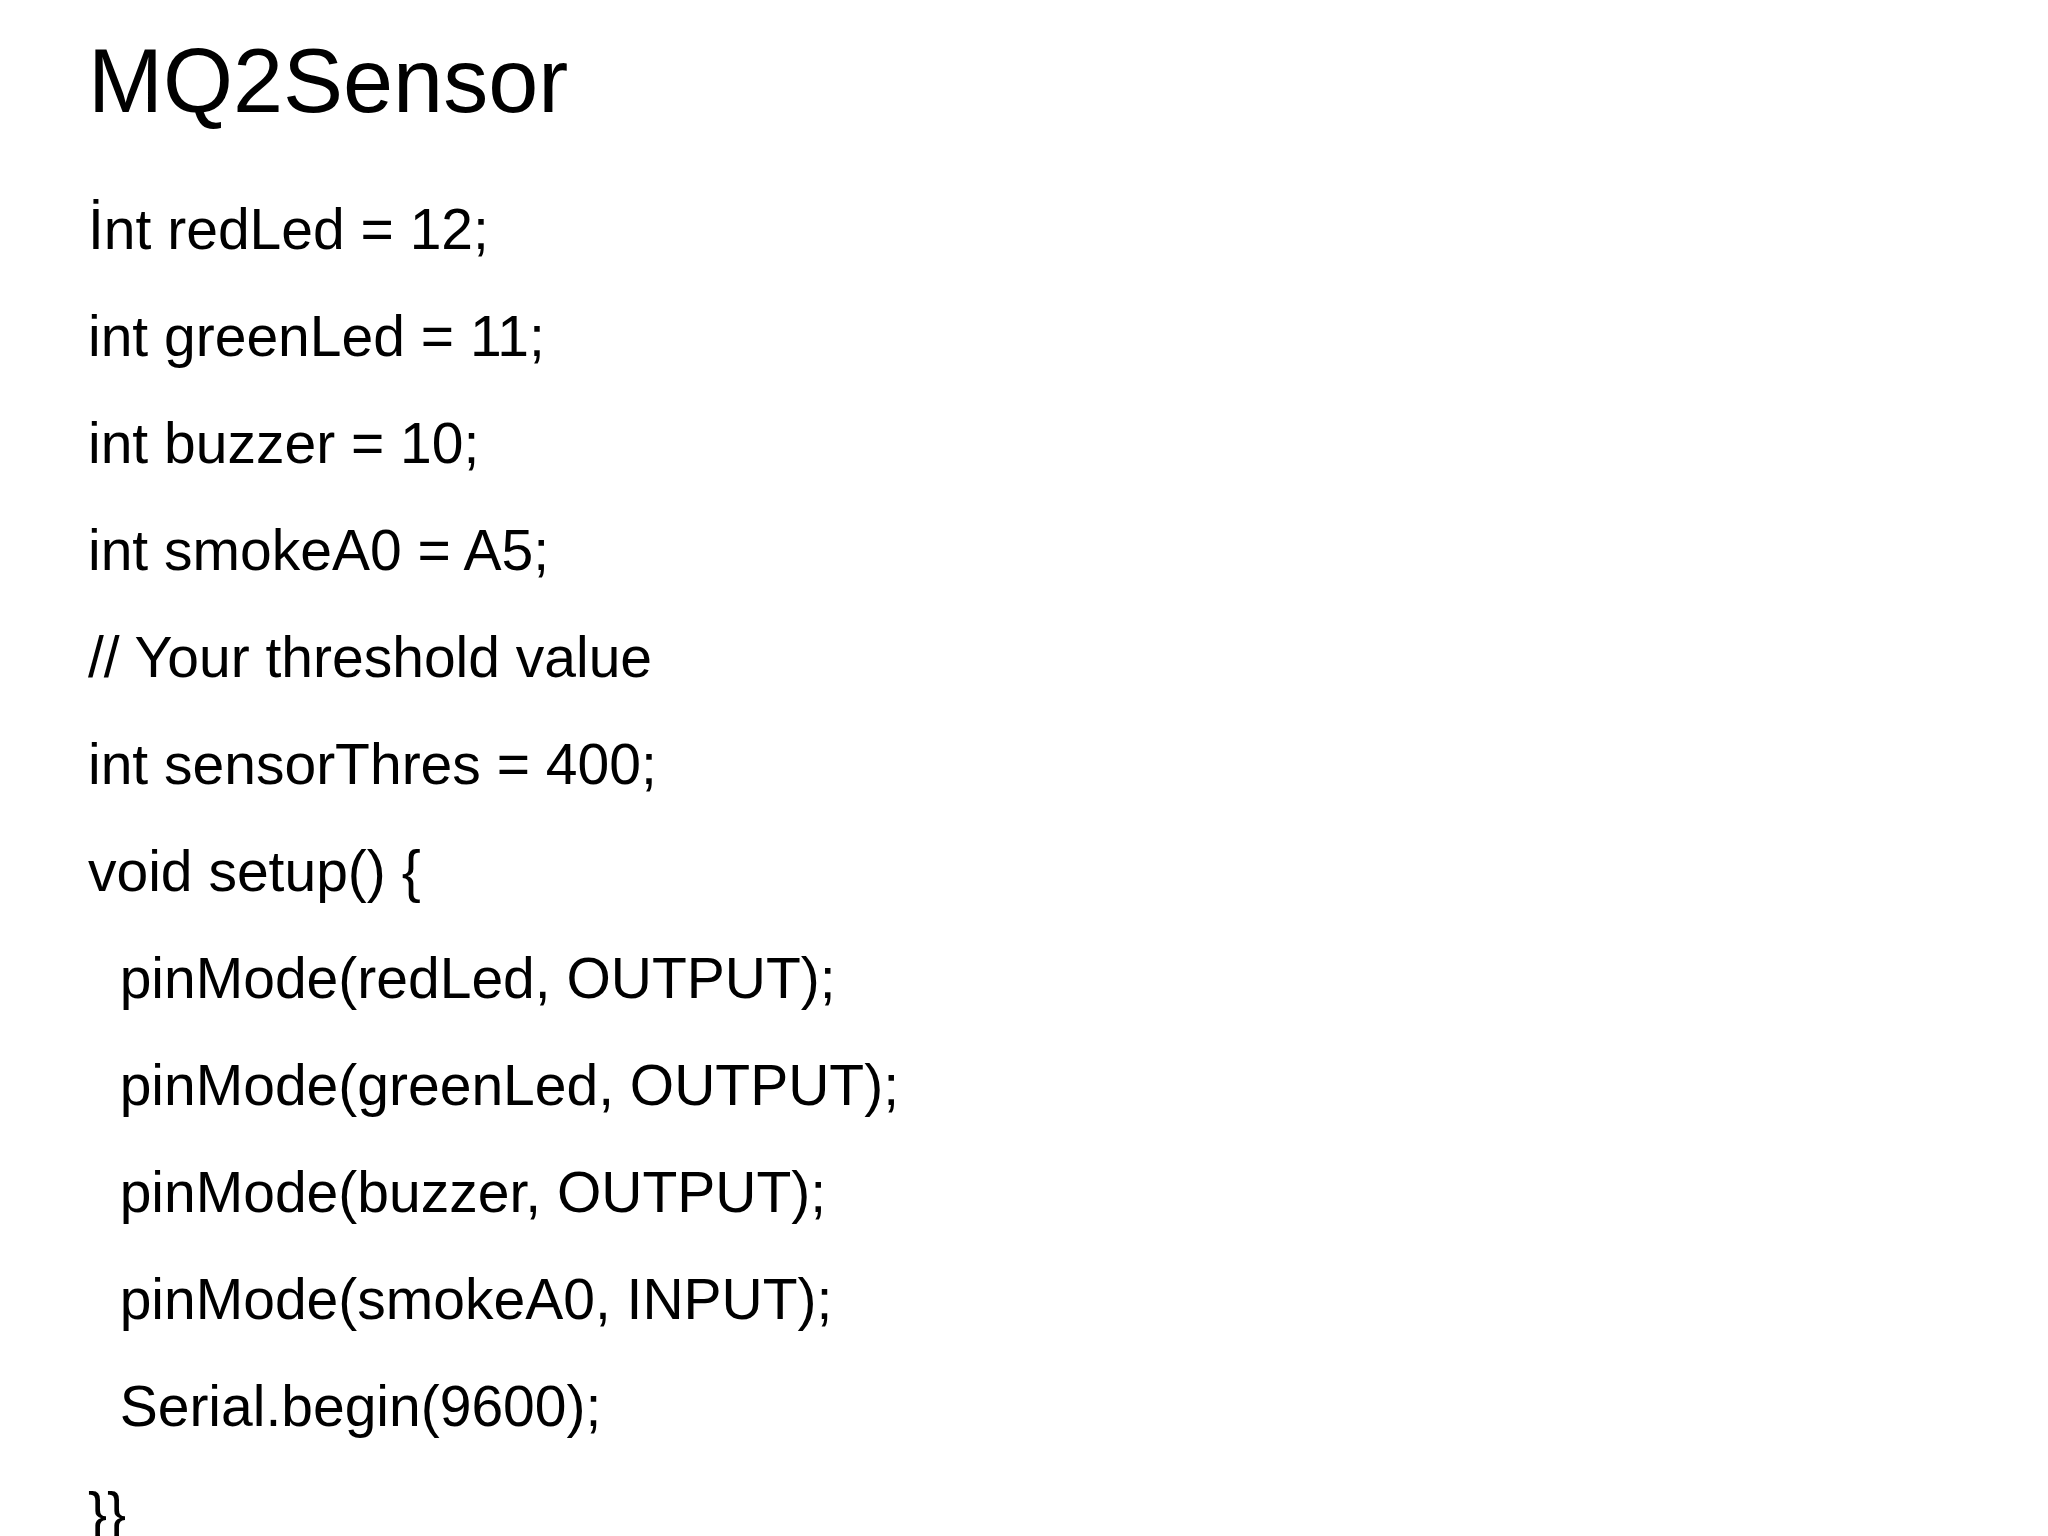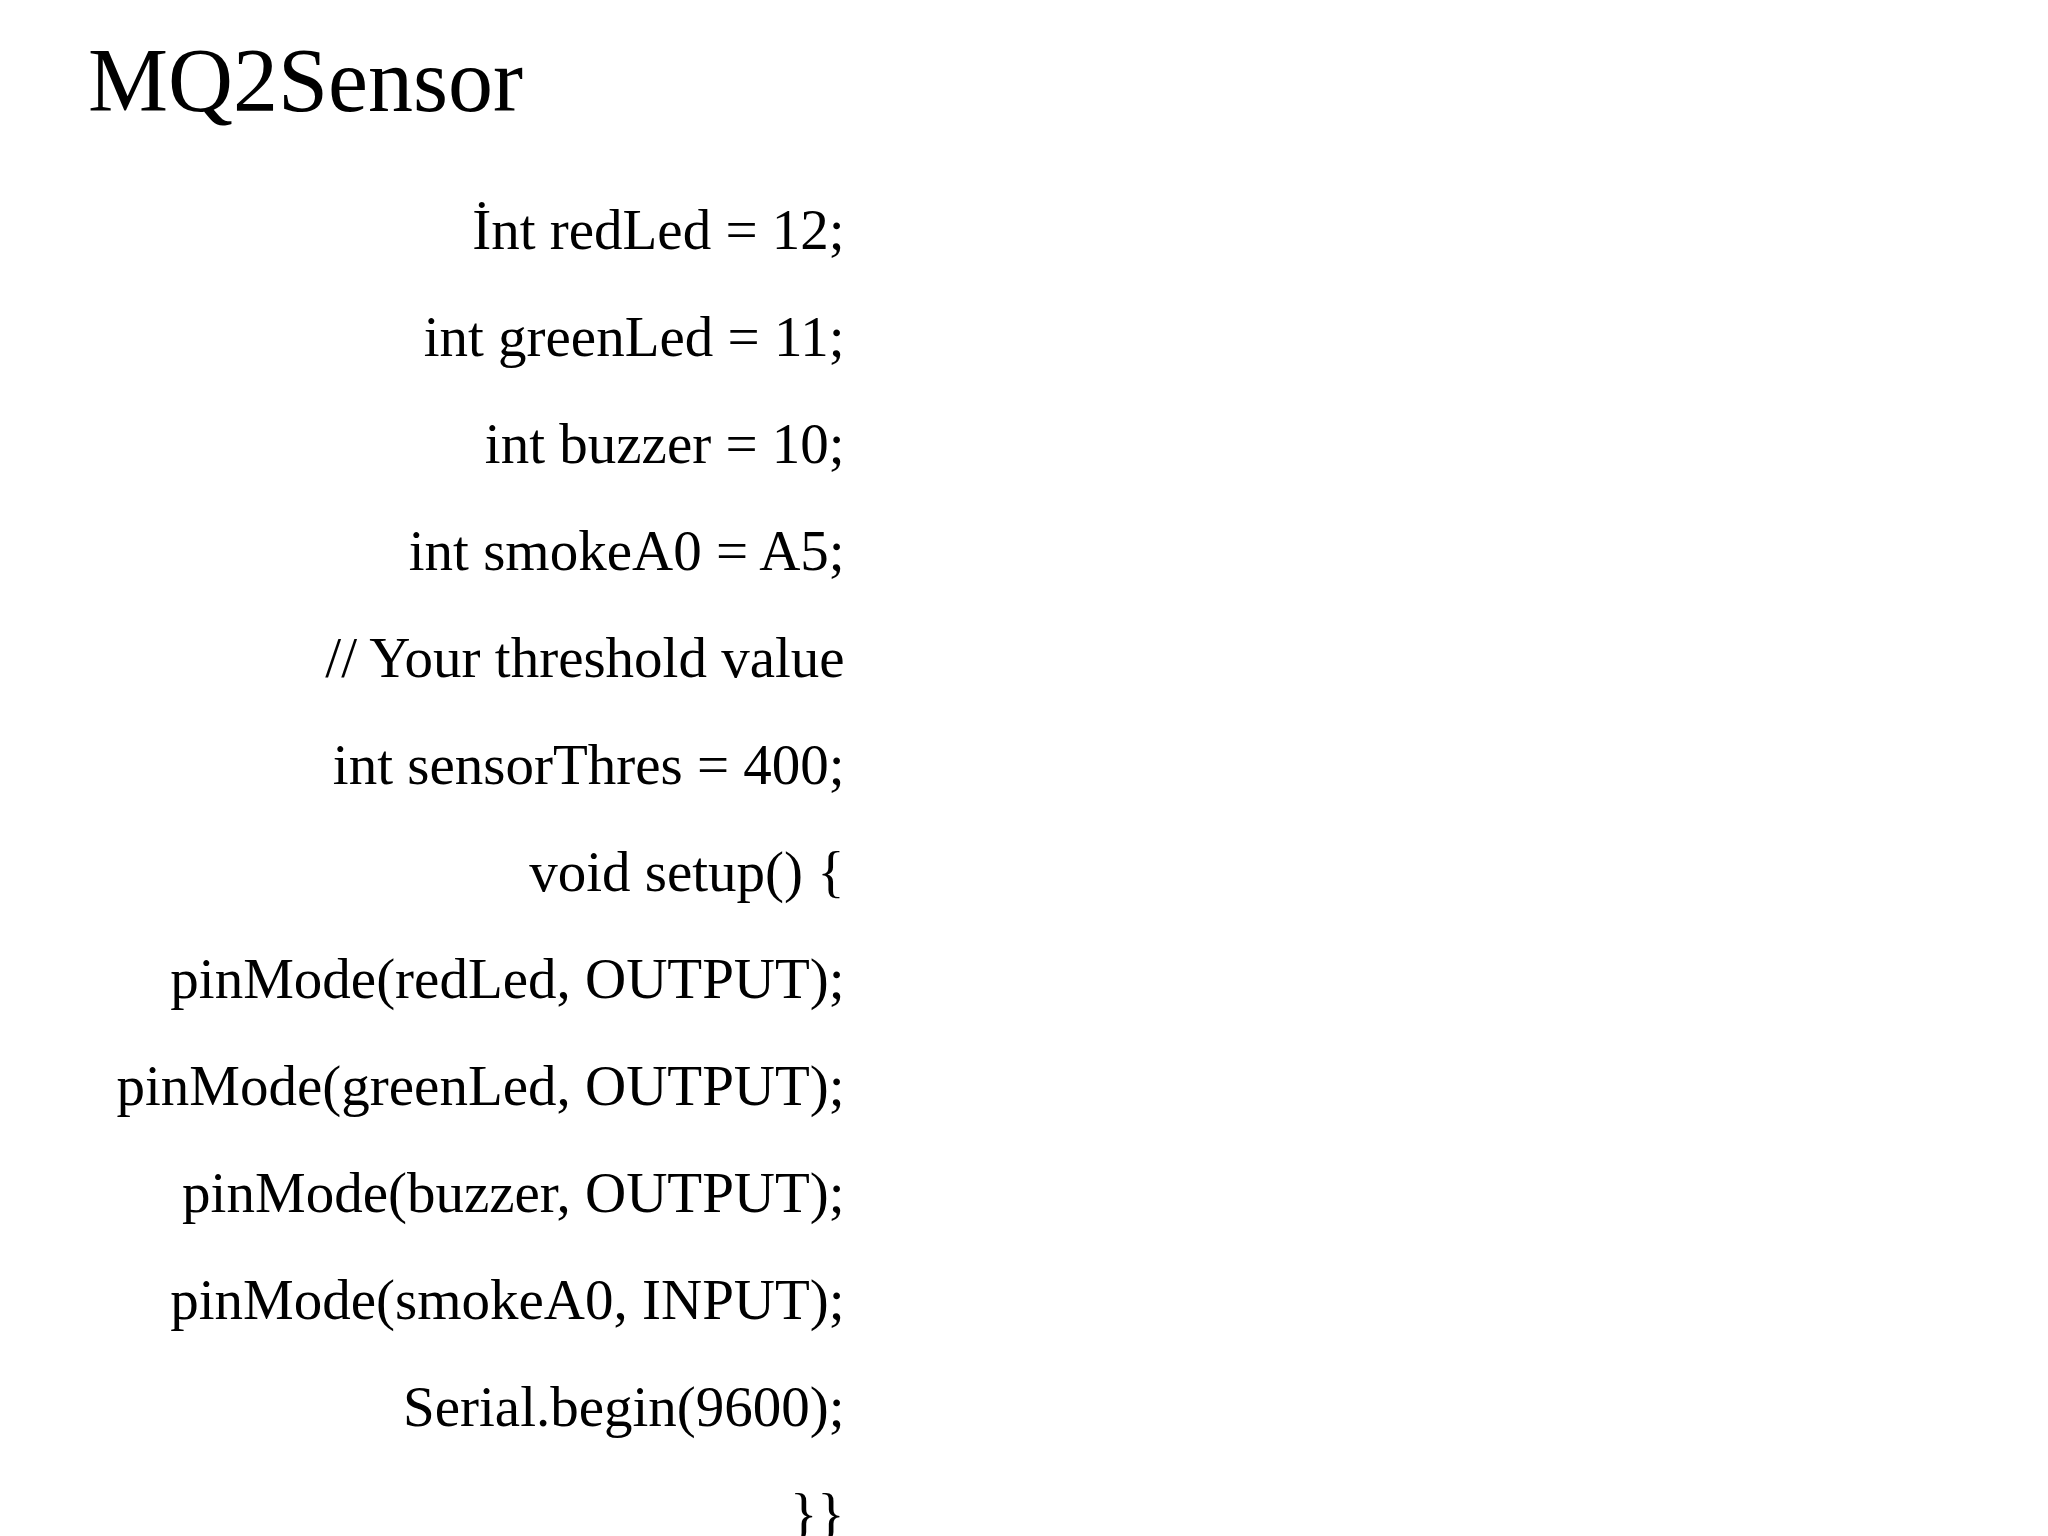--- a/index.html
+++ b/index.html
@@ -6,21 +6,21 @@
     margin: 0;
     padding: 0;
     background: #ffffff;
   }
   .page {
     position: relative;
     width: 2048px;
     height: 1536px;
     background: #ffffff;
     overflow: hidden;
-    font-family: Liberation Serif, serif;
+    font-family: Liberation Sans, sans-serif;
     color: #000000;
   }
   .doc-title {
     position: absolute;
     left: 88px;
     top: 34px;
     margin: 0;
     font-size: 90px;
     font-weight: 400;
     line-height: 1.05;
@@ -32,21 +32,20 @@
     left: 88px;
     top: 176px;
     font-size: 57px;
     font-weight: 400;
     line-height: 107px;
     color: #000000;
     white-space: pre;
   }
   .code-line {
     white-space: pre;
-    text-align: right;
   }
 </style>
 </head>
 <body>
 
 <div class="page" style="background: rgb(255, 255, 255); color: rgb(0, 0, 0);">
   <h1 class="doc-title">MQ2Sensor</h1>
 
   <div class="code-block"><div class="code-line">İnt redLed = 12;</div><div class="code-line">int greenLed = 11;</div><div class="code-line">int buzzer = 10;</div><div class="code-line">int smokeA0 = A5;</div><div class="code-line">// Your threshold value</div><div class="code-line">int sensorThres = 400;</div><div class="code-line">void setup() {</div><div class="code-line">  pinMode(redLed, OUTPUT);</div><div class="code-line">  pinMode(greenLed, OUTPUT);</div><div class="code-line">  pinMode(buzzer, OUTPUT);</div><div class="code-line">  pinMode(smokeA0, INPUT);</div><div class="code-line">  Serial.begin(9600);</div><div class="code-line">}}</div></div>
 </div>

